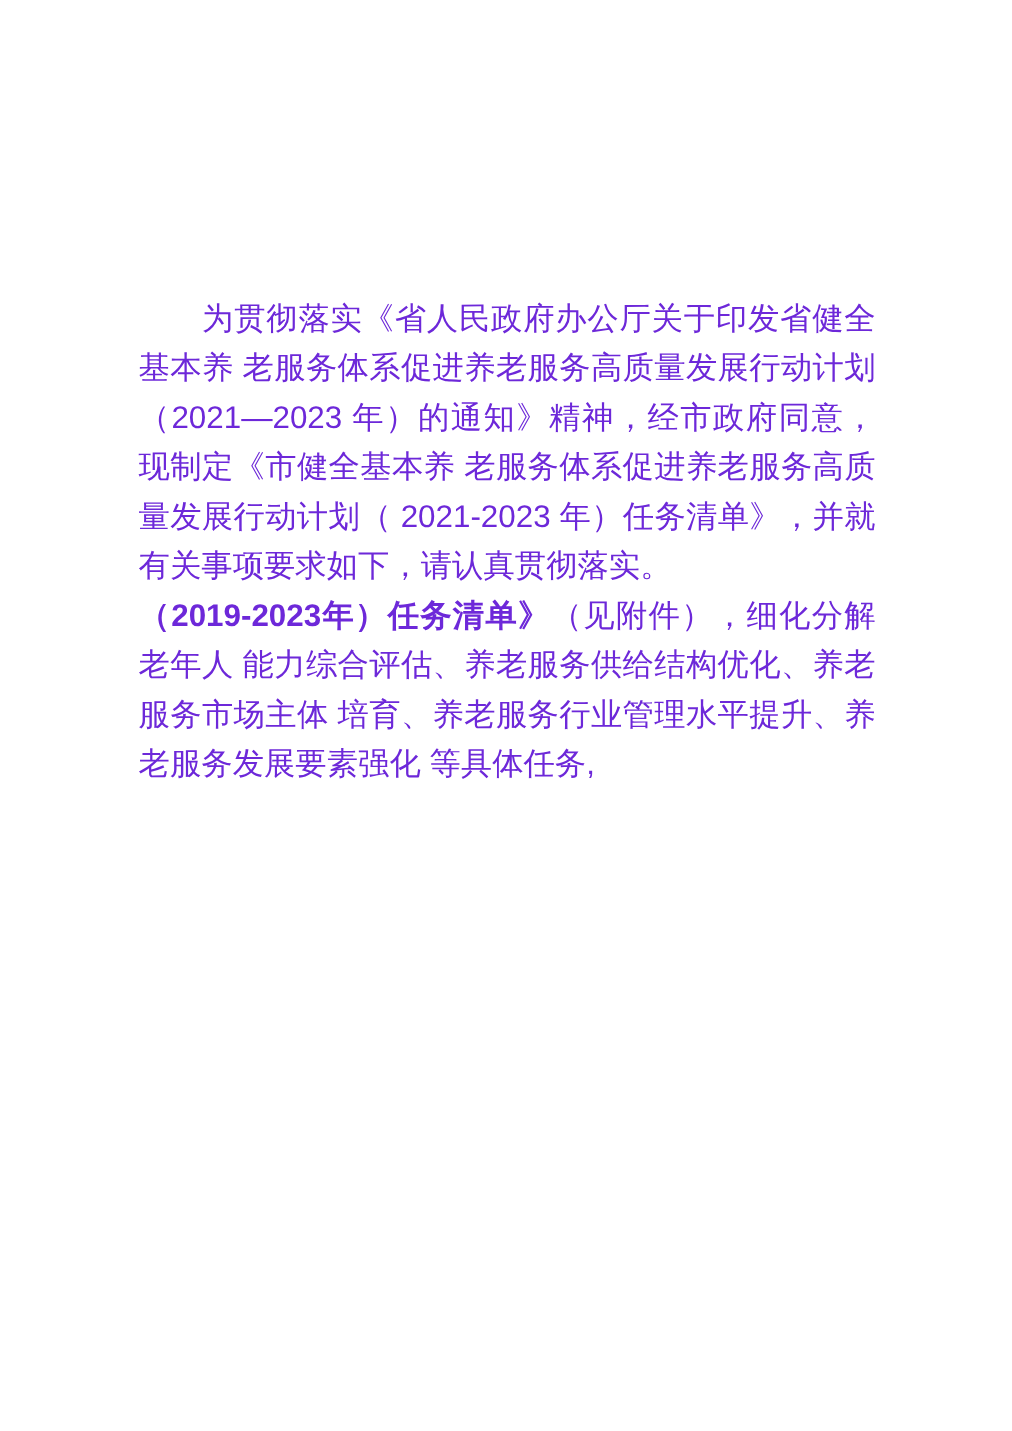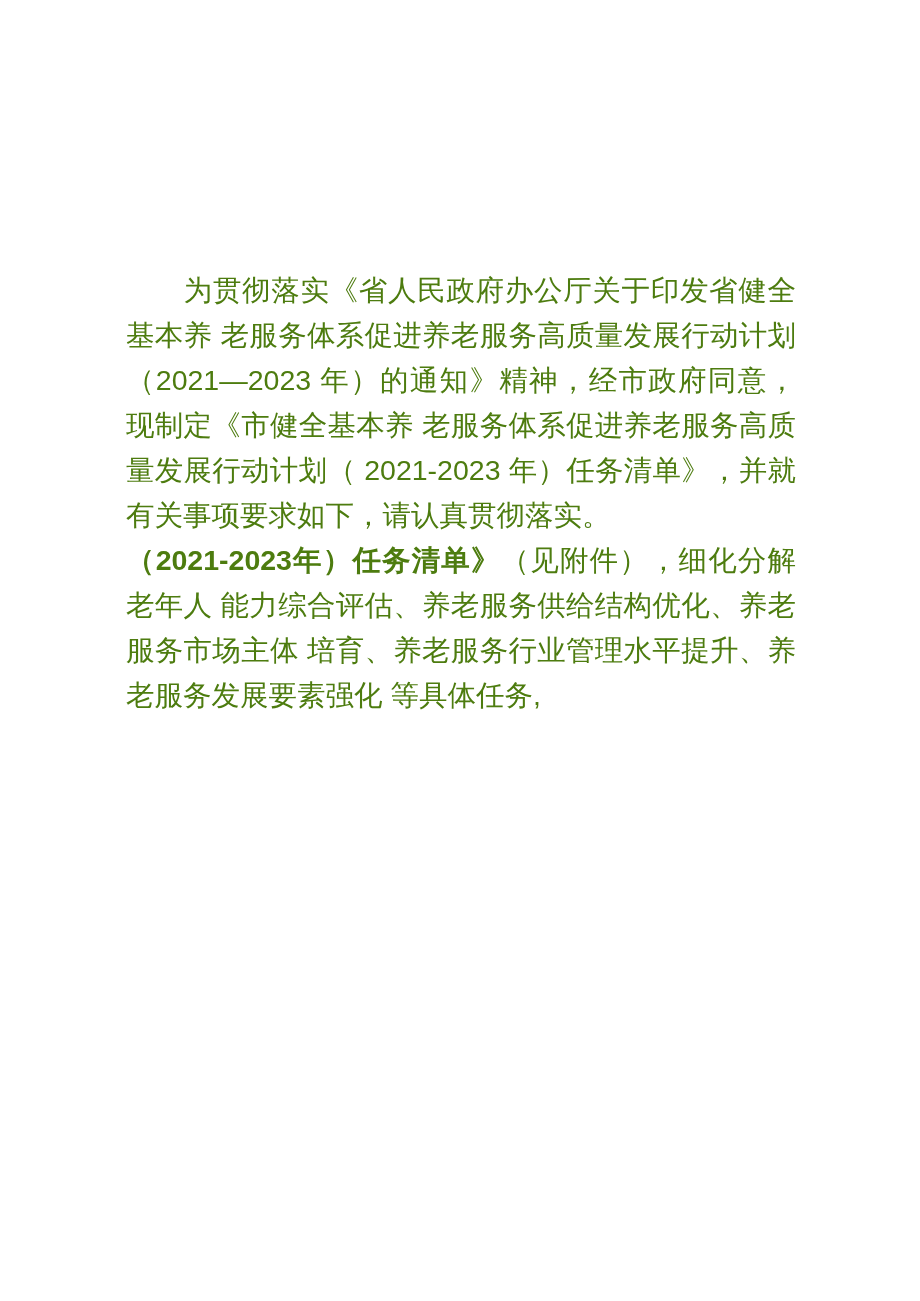--- a/index.html
+++ b/index.html
@@ -36,21 +36,21 @@
   .para {
     margin: 0;
     padding: 0;
     font-size: 28.5px;
     line-height: 45px;
     letter-spacing: 0px;
     text-align: justify;
     text-justify: inter-character;
     text-align-last: left;
     word-break: break-all;
-    color: #4d7c0f;
+    color: #6d28d9;
   }
 
   .para .ind {
     display: inline-block;
     width: 57px;
   }
 
   .para b,
   .lead {
     font-weight: bold;
@@ -61,17 +61,17 @@
 <body>
 
 <div class="page">
 
   <div class="doc-body">
 
     <p class="para"><span class="ind"></span><span>为贯彻落实《省人民政府办公厅关于印发省健全基本养 老服务体系促进养老服务高质量发展行动计划（2021—2023 年）的通知》精神，经市政府同意，现制定《市健全基本养 老服务体系促进养老服务高质量发展行动计划（ 2021-2023 年）任务清单》，并就有关事项要求如下，请认真贯彻落实。</span></p>
 
 
 
-    <p class="para"><b>（2021-2023年）任务清单》</b><span>（见附件），细化分解老年人 能力综合评估、养老服务供给结构优化、养老服务市场主体 培育、养老服务行业管理水平提升、养老服务发展要素强化 等具体任务,</span></p>
+    <p class="para"><b>（2019-2023年）任务清单》</b><span>（见附件），细化分解老年人 能力综合评估、养老服务供给结构优化、养老服务市场主体 培育、养老服务行业管理水平提升、养老服务发展要素强化 等具体任务,</span></p>
 
   </div>
 
 </div>
 
 </body></html>

